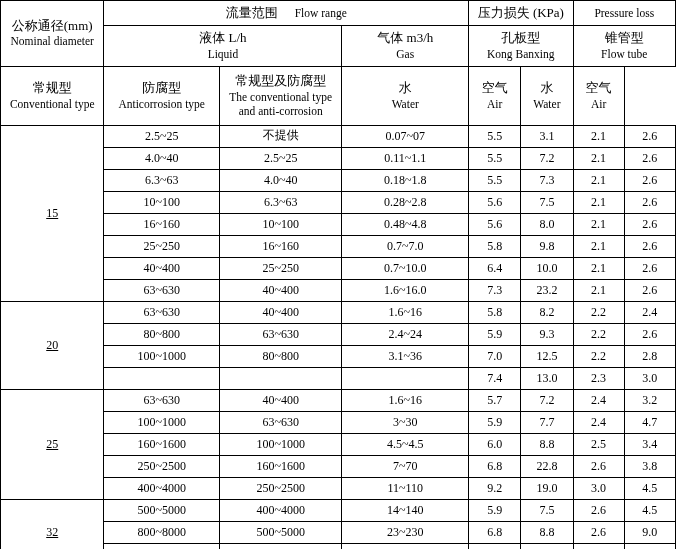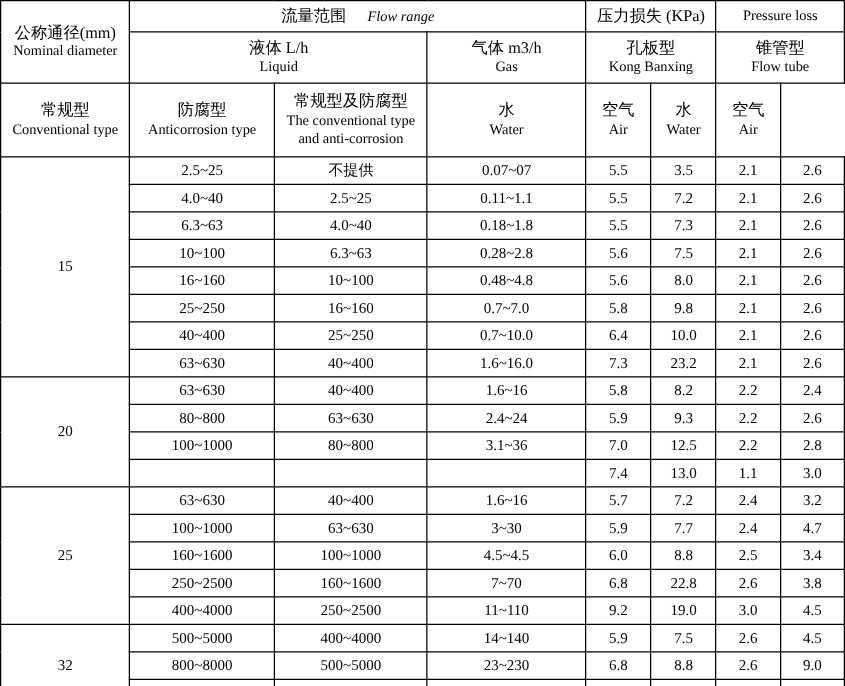--- a/index.html
+++ b/index.html
@@ -37,28 +37,29 @@
     display: block;
     font-family: "Liberation Serif", "DejaVu Serif", serif;
     font-size: 11.5px;
     line-height: 1.3;
   }
   .hdr-top td { height: 22px; }
   .hdr-mid td { height: 38px; }
   .hdr-bot td { height: 56px; }
   .nom-cell {
     font-size: 12px;
+    text-decoration: underline;
   }
   .data-cell {
     height: 19px;
     font-size: 12px;
     font-family: "Liberation Serif", "DejaVu Serif", serif;
   }
   .data-cell.cjk {
-    font-family: Liberation Serif, serif;
+    font-family: Liberation Mono, monospace;
   }
   .size-cell {
     font-size: 12px;
   }
   
   col.c0 { width: 103px; }
   col.c1 { width: 115px; }
   col.c2 { width: 122px; }
   col.c3 { width: 126px; }
   col.c4 { width: 52px; }
@@ -82,21 +83,21 @@
   </colgroup>
   <tbody>
 
     <tr class="hdr-top">
       <td rowspan="2">
         <span class="cn">公称通径(mm)</span>
         <span class="en">Nominal diameter</span>
       </td>
       <td colspan="3">
         <span class="cn" style="display:inline">流量范围</span>
-        <span class="en" style="display:inline; margin-left:14px;font-style:italic;">Flow range</span>
+        <span class="en" style="display:inline; margin-left:14px;">Flow range</span>
       </td>
       <td colspan="2">
         <span class="cn">压力损失 (KPa)</span>
       </td>
       <td colspan="2">
         <span class="en">Pressure loss</span>
       </td>
     </tr>
 
     <tr class="hdr-mid">
@@ -148,21 +149,21 @@
         <span class="en">Air</span>
       </td>
     </tr>
 
     <tr>
       <td class="nom-cell" rowspan="8">15</td>
       <td class="data-cell size-cell">2.5~25</td>
       <td class="data-cell cjk">不提供</td>
       <td class="data-cell">0.07~07</td>
       <td class="data-cell">5.5</td>
-      <td class="data-cell">3.5</td>
+      <td class="data-cell">3.1</td>
       <td class="data-cell">2.1</td>
       <td class="data-cell">2.6</td>
     </tr>
     <tr>
       <td class="data-cell size-cell">4.0~40</td>
       <td class="data-cell">2.5~25</td>
       <td class="data-cell">0.11~1.1</td>
       <td class="data-cell">5.5</td>
       <td class="data-cell">7.2</td>
       <td class="data-cell">2.1</td>
@@ -250,21 +251,21 @@
       <td class="data-cell">12.5</td>
       <td class="data-cell">2.2</td>
       <td class="data-cell">2.8</td>
     </tr>
     <tr>
       <td class="data-cell size-cell"></td>
       <td class="data-cell"></td>
       <td class="data-cell"></td>
       <td class="data-cell">7.4</td>
       <td class="data-cell">13.0</td>
-      <td class="data-cell">1.1</td>
+      <td class="data-cell">2.3</td>
       <td class="data-cell">3.0</td>
     </tr>
 
     <tr>
       <td class="nom-cell" rowspan="5">25</td>
       <td class="data-cell size-cell">63~630</td>
       <td class="data-cell">40~400</td>
       <td class="data-cell">1.6~16</td>
       <td class="data-cell">5.7</td>
       <td class="data-cell">7.2</td>

